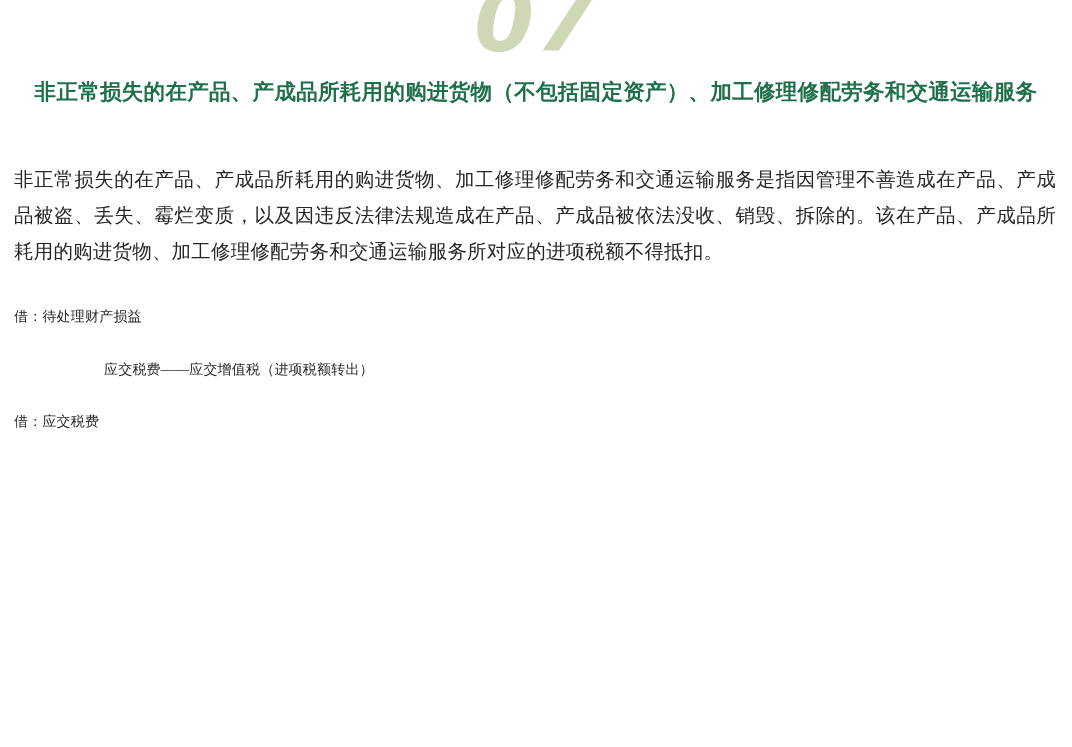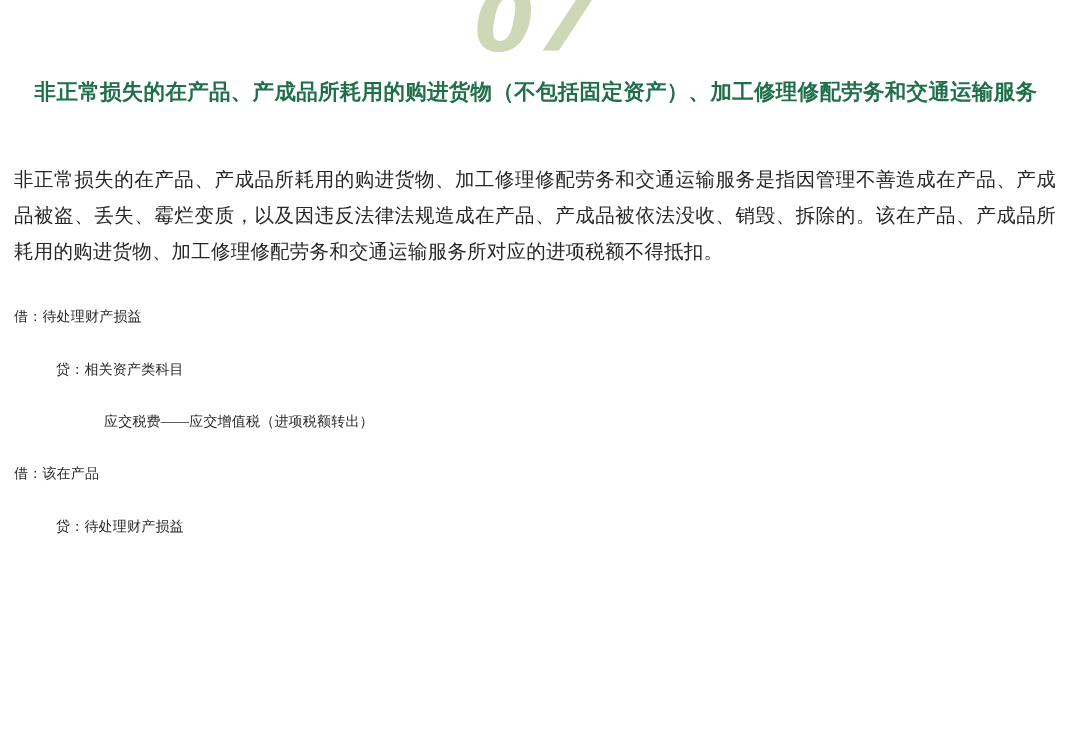--- a/index.html
+++ b/index.html
@@ -100,20 +100,18 @@
 
   <div class="title-wrap">
     <h1 class="doc-title">非正常损失的在产品、产成品所耗用的购进货物（不包括固定资产）、加工修理修配劳务和交通运输服务</h1>
   </div>
 
   <div class="content">
     <p class="body-para">非正常损失的在产品、产成品所耗用的购进货物、加工修理修配劳务和交通运输服务是指因管理不善造成在产品、产成品被盗、丢失、霉烂变质，以及因违反法律法规造成在产品、产成品被依法没收、销毁、拆除的。该在产品、产成品所耗用的购进货物、加工修理修配劳务和交通运输服务所对应的进项税额不得抵扣。</p>
 
     <div class="entries">
       <div class="entry-line lvl-0">借：待处理财产损益</div>
-      <div class="entry-line lvl-1">贷：相关资产类科目</div>
       <div class="entry-line lvl-2">应交税费——应交增值税（进项税额转出）</div>
-      <div class="entry-line lvl-0">借：该在产品</div>
-      <div class="entry-line lvl-1">贷：待处理财产损益</div>
+      <div class="entry-line lvl-0">借：应交税费</div>
     </div>
   </div>
 
 </div>
 
 </body></html>

